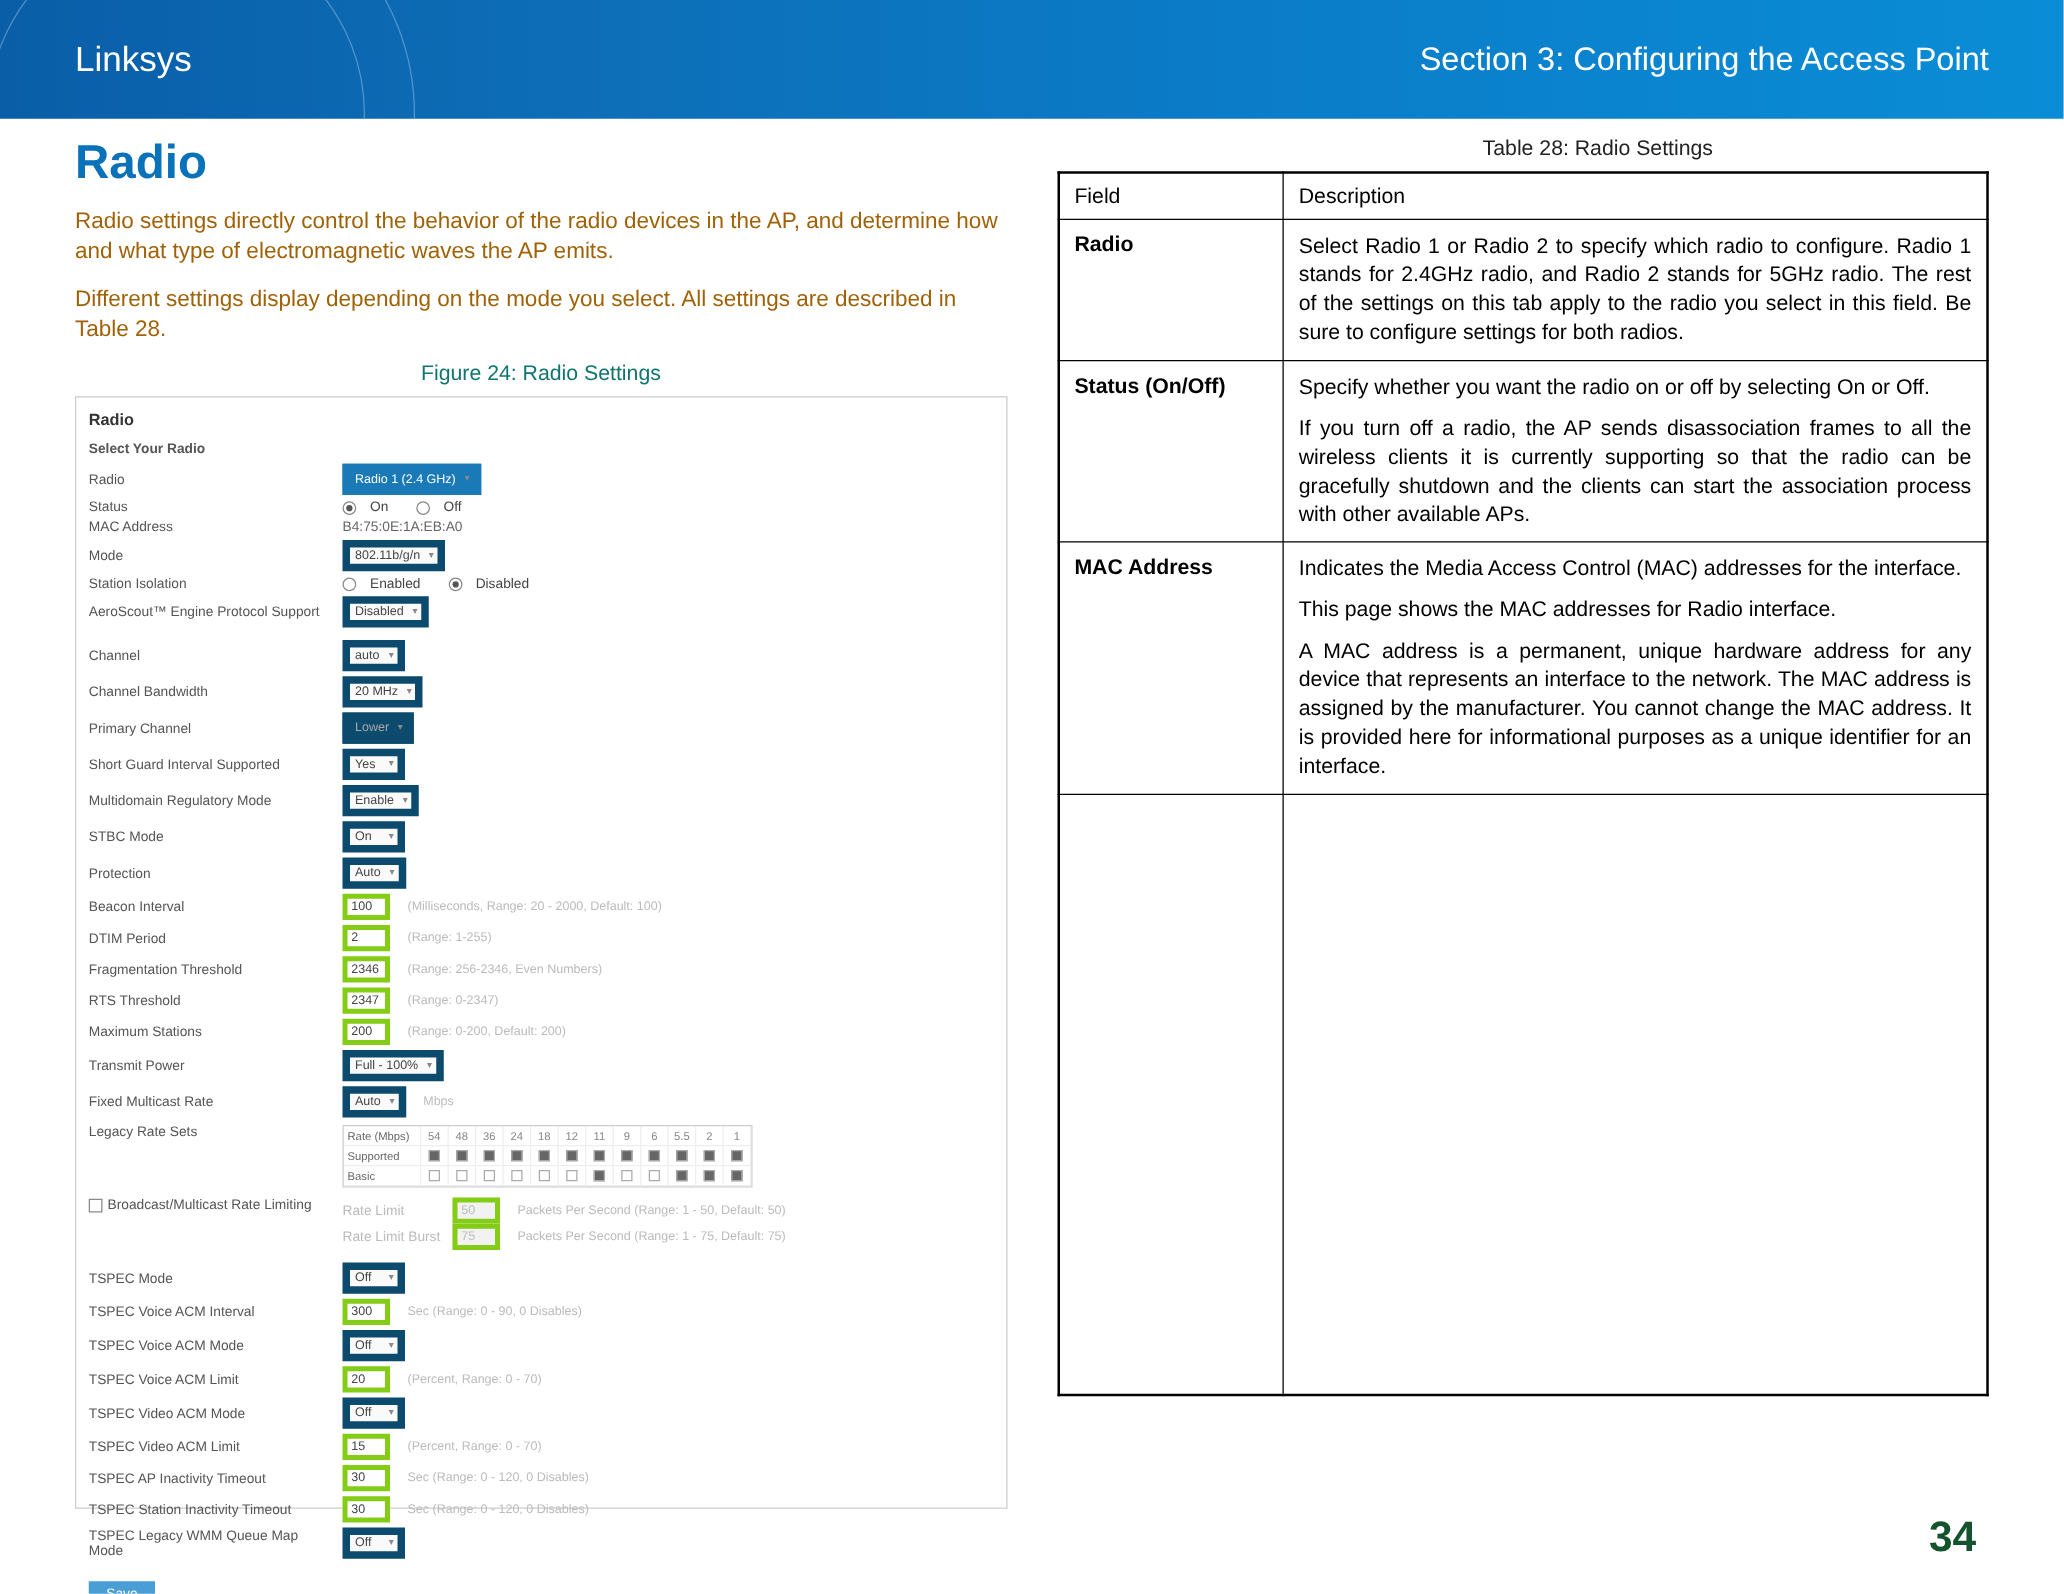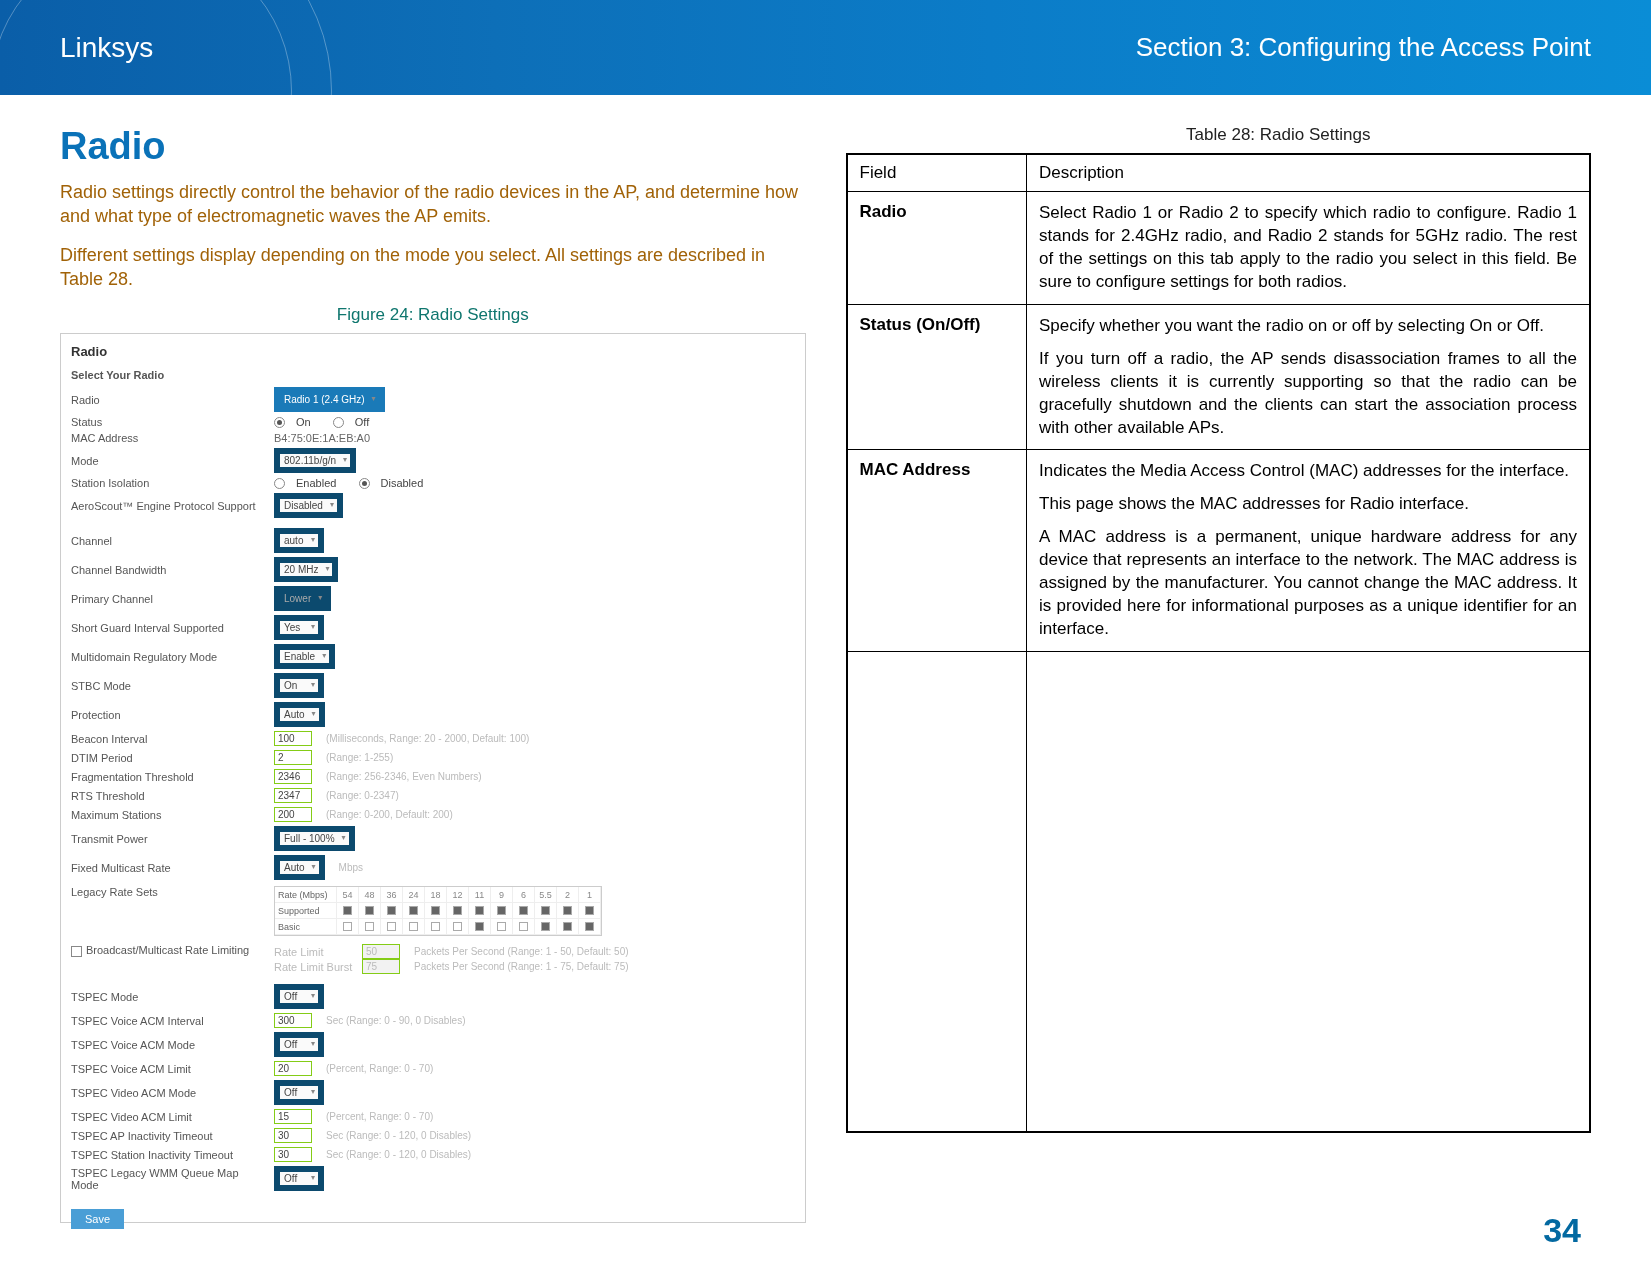--- a/index.html
+++ b/index.html
@@ -4,47 +4,47 @@
 <style>
 *{margin:0;padding:0;box-sizing:border-box}
 body{font-family:"Segoe UI",Arial,sans-serif;background:#fff;width:1651px;height:1275px;position:relative;overflow:hidden}
 .header{height:95px;background:linear-gradient(90deg,#0a5ea8 0%,#0d6fb8 30%,#0b7cc8 60%,#0a8dd6 100%);color:#fff;display:flex;align-items:center;justify-content:space-between;padding:0 60px 0 60px;position:relative;overflow:hidden}
 .arcs{position:absolute;left:-50px;top:-100px;width:400px;height:400px;pointer-events:none}
 .arcs::before,.arcs::after{content:"";position:absolute;border:1px solid rgba(255,255,255,.3);border-radius:50%}
 .arcs::before{width:380px;height:380px;left:0;top:0}
 .arcs::after{width:300px;height:300px;left:40px;top:40px}
 .brand{font-weight:400;font-size:28px;position:relative;z-index:2}
 .section-title{font-weight:400;font-size:26px;position:relative;z-index:2}
-.page{display:flex;padding:30px 60px 20px 60px;gap:40px}
+.page{display:flex;padding:14px 60px 20px 60px;gap:40px}
 .col{flex:1;min-width:0}
 .h2{color:#0a72b8;font-size:38px;font-weight:600;margin-bottom:12px}
 .body-text{color:#a16207;font-size:18px;line-height:1.35;margin-bottom:14px}
 .fig-caption{font-size:17px;color:#0f766e;text-align:center;margin:10px 0 8px}
 .tbl-caption{font-size:17px;color:#222;text-align:center;margin:0 0 8px;margin-left:120px}
 .settings-table{border:2px solid #000;border-collapse:collapse;width:100%;font-size:17px}
 .settings-table th{border:1px solid #000;padding:8px 12px;text-align:left;font-weight:400}
 .settings-table td{border:1px solid #000;padding:10px 12px;vertical-align:top}
 .settings-table td.field{font-weight:700;width:180px;white-space:nowrap}
 .desc p{margin-bottom:10px;line-height:1.35;text-align:justify}
 .desc p:last-child{margin-bottom:0}
 .filler-row td{height:480px}
-.page-num{position:absolute;right:70px;bottom:25px;color:#0369a1;font-size:34px;font-weight:700}
+.page-num{position:absolute;right:70px;bottom:25px;color:#14532d;font-size:34px;font-weight:700}
 .screenshot{border:1px solid #ccc;background:#fff;font-size:11px;color:#444;position:relative;height:890px}
 .ss-inner{padding:6px 10px}
 .ss-title{font-weight:700;font-size:13px;color:#333;margin:4px 0 10px}
 .ss-row{display:flex;align-items:center;margin:4px 0;gap:8px}
 .ss-label{width:195px;color:#555;font-size:11px}
 .ss-val{color:#666;font-size:11px}
 .ss-hint{color:#bbb;font-size:10px;margin-left:6px}
 .ss-radio{display:inline-block;width:11px;height:11px;border:1px solid #888;border-radius:50%;margin-right:3px;vertical-align:middle}
 .ss-radio.on::after{content:"";display:block;width:5px;height:5px;background:#555;border-radius:50%;margin:2px}
 .ss-select{display:inline-block;border:6px solid #0c4a6e;padding:1px 14px 1px 4px;font-size:10px;position:relative;min-width:50px;background:#fafafa}
 .ss-select::after{content:"\25BE";position:absolute;right:3px;top:1px;font-size:8px;color:#888}
 .ss-select.blue{background:#1a7ab8;color:#fff;border-color:#1a7ab8;min-width:110px}
-.ss-input{display:inline-block;border:1px solid #84cc16;padding:1px 3px;font-size:10px;min-width:38px;text-align:left;background:#fff}
+.ss-input{display:inline-block;border:4px solid #84cc16;padding:1px 3px;font-size:10px;min-width:38px;text-align:left;background:#fff}
 .ss-check{display:inline-block;width:11px;height:11px;border:1px solid #888;margin-right:4px;vertical-align:middle}
 .rates-box{display:inline-block;border:1px solid #ccc;font-size:9px;margin-left:0}
 .rates-box .r-row{display:flex}
 .rates-box .r-cell{border-right:1px solid #eee;border-bottom:1px solid #eee;width:22px;height:16px;display:flex;align-items:center;justify-content:center;color:#888}
 .rates-box .r-head{width:62px;color:#666;border-right:1px solid #eee;border-bottom:1px solid #eee;display:flex;align-items:center;padding-left:3px;font-size:9px}
 .rates-box .ck{width:9px;height:9px;border:1px solid #aaa;display:inline-block}
 .rates-box .ck.on{background:#666}
 .save-btn{display:inline-block;background:#4a9ed6;color:#fff;border:none;font-size:11px;padding:4px 14px;margin-top:14px}
 </style>
 </head>

